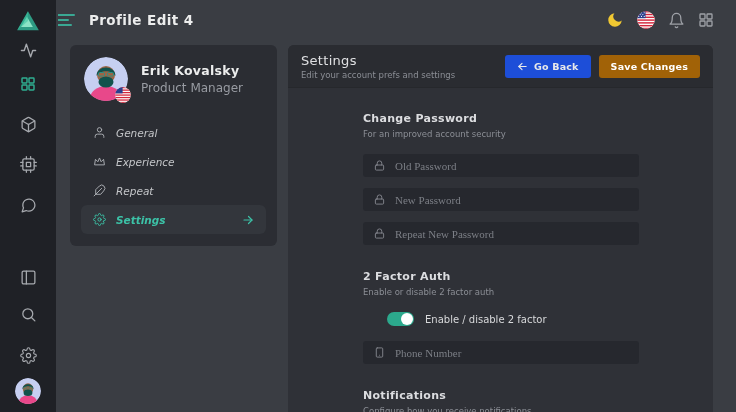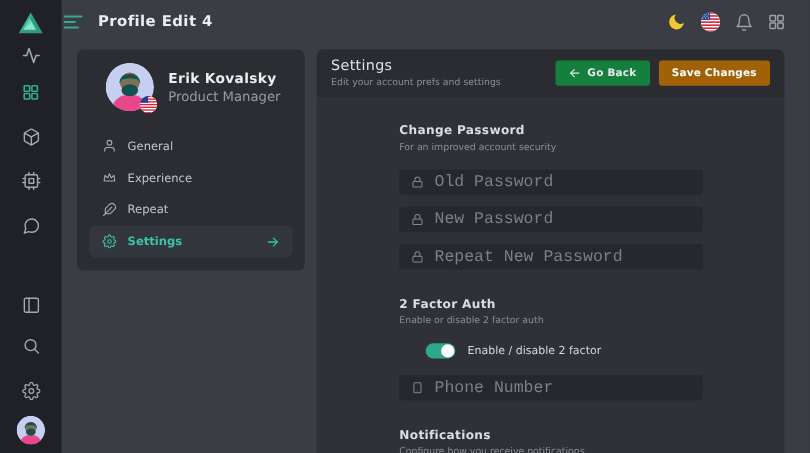--- a/index.html
+++ b/index.html
@@ -29,31 +29,31 @@
   }
   .menu-icon { cursor:pointer; }
   .topbar-title { margin-left:13px; font-size:13.5px; font-weight:600; letter-spacing:.4px; color:#eceded; }
   .topbar-right { margin-left:auto; display:flex; align-items:center; gap:13px; }
   .topbar-icon { color:#9ea1a7; cursor:pointer; display:flex; }
   .flag-circle { width:18px; height:18px; border-radius:50%; overflow:hidden; }
 
   
   .profile-card {
     position:absolute; left:70px; top:45px; width:207px; height:201px;
-    background:#2b2d33; border-radius:6px; z-index:2;padding-left:12px;
+    background:#2b2d33; border-radius:6px; z-index:2;
   }
   .profile-head { display:flex; align-items:center; padding:12px 12px 0 14px; }
   .profile-avatar { width:44px; height:44px; position:relative; flex:0 0 auto; }
   .profile-avatar .av { width:44px; height:44px; border-radius:50%; overflow:hidden; }
   .mini-flag { position:absolute; right:-3px; bottom:-2px; width:16px; height:16px; border-radius:50%; overflow:hidden; }
   .profile-names { margin-left:13px; }
   .profile-name { font-size:12.5px; font-weight:600; color:#eceded; letter-spacing:.3px; }
   .profile-role { font-size:12px; color:#989ba2; margin-top:3px; }
 
-  .nav-list { position:absolute; left:0; top:73px; width:100%; }
+  .nav-list { position:absolute; left:0; top:73px; width:100%;font-style:italic; }
   .nav-item {
     display:flex; align-items:center; height:29px; padding:0 12px 0 23px;
     color:#c4c6c9; font-size:10.5px; cursor:pointer;
   }
   .nav-item .nicon { color:#a9acb1; margin-right:10px; display:flex; }
   .nav-item.active {
     margin:0 11px; padding:0 12px 0 12px; height:29px;
     background:#33363c; border-radius:6px; color:#3cc2a7; font-weight:600;
   }
   .nav-item.active .nicon { color:#3cc2a7; }
@@ -68,36 +68,36 @@
     height:43px; background:#2a2c31; border-radius:6px 6px 0 0;
     border-bottom:1px solid #26282c;
     display:flex; align-items:center; padding:0 13px;
   }
   .panel-title { font-size:13px; font-weight:500; color:#dfe0e2; letter-spacing:.3px; }
   .panel-subtitle { font-size:8.5px; color:#8b8e95; margin-top:2px; }
   .header-buttons { margin-left:auto; display:flex; gap:8px; }
   .btn { height:23px; display:flex; align-items:center; gap:6px; padding:0 12px;
     border:none; border-radius:3px; font-family:inherit; font-size:9.5px; font-weight:700;
     cursor:pointer; letter-spacing:.2px; }
-  .btn-dark { background:#15803d; color:#e8e9ea; }
+  .btn-dark { background:#1d4ed8; color:#e8e9ea; }
   .btn-accent { background:#a16207; color:#ffffff; }
 
   .panel-body { padding:24px 0 0 75px; width:100%; }
   .section-title { font-size:11px; font-weight:700; color:#dcdde0; letter-spacing:.3px; }
   .section-sub { font-size:8.5px; color:#8b8e95; margin-top:4px; }
 
   .fields { margin-top:15px; width:276px; display:flex; flex-direction:column; gap:11px; }
   .field {
     height:23px; background:#26282e; border-radius:3px;
     display:flex; align-items:center; padding:0 11px; gap:10px;
   }
   .field .ficon { color:#85888f; display:flex; flex:0 0 auto; }
   .field input {
     background:transparent; border:none; outline:none; width:100%;
-    font-family:Liberation Mono, monospace; font-size:15px; color:#b8bac0;
+    font-family:Liberation Serif, serif; font-size:11px; color:#b8bac0;
   }
   .field input::placeholder { color:#7c7f86; }
 
   .section { margin-top:25px; }
   .toggle-row { margin-top:15px; display:flex; align-items:center; gap:11px; cursor:pointer; width:276px;padding-left:24px; }
   .toggle { width:27px; height:14px; border-radius:8px; background:#2ca98d; position:relative; flex:0 0 auto; }
   .toggle .knob { position:absolute; top:1px; right:1px; width:12px; height:12px; border-radius:50%; background:#ffffff; }
   .toggle-label { font-size:10px; color:#d8d9db; }
   .phone-wrap { margin-top:15px; width:276px; }
 </style>

